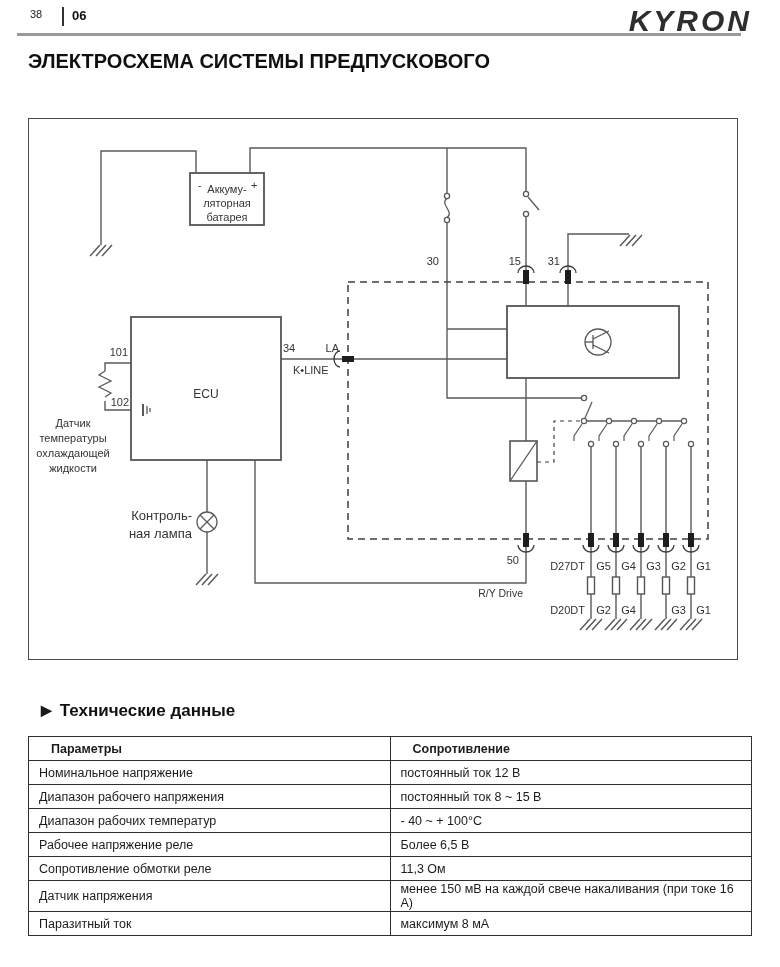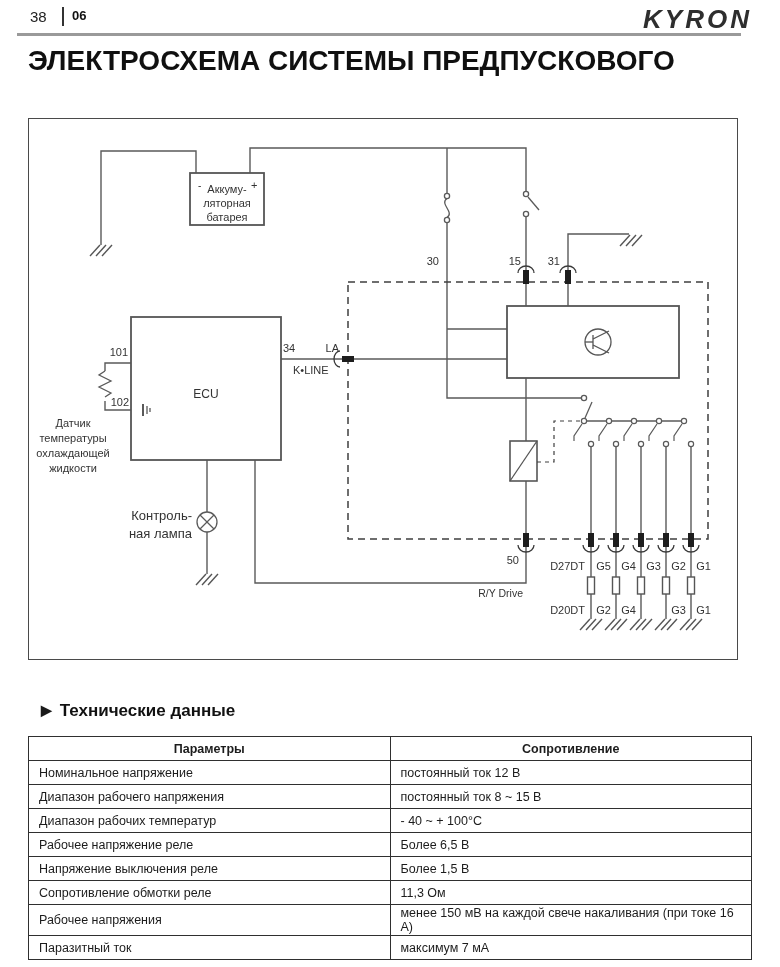--- a/index.html
+++ b/index.html
@@ -2,42 +2,42 @@
 <html><head>
 <meta charset="utf-8">
 <style>
   html,body{margin:0;padding:0;}
   body{
     width:780px;height:967px;position:relative;background:#ffffff;
     font-family:"Liberation Sans",sans-serif;color:#1a1a1a;overflow:hidden;
   }
   
   .pg-head{position:absolute;left:0;top:0;width:780px;height:36px;}
-  .pg-num{position:absolute;left:30px;top:8px;font-size:15px;color:#222;text-align:right;}
+  .pg-num{position:absolute;left:30px;top:8px;font-size:11px;color:#222;text-align:right;}
   .pg-sep{position:absolute;left:62px;top:7px;width:2px;height:19px;background:#333;}
   .pg-chap{position:absolute;left:72px;top:8px;font-size:13px;font-weight:bold;color:#111;}
-  .brand{position:absolute;right:28px;top:4px;font-size:26px;font-weight:bold;
+  .brand{position:absolute;right:28px;top:4px;font-size:30px;font-weight:bold;
          font-style:italic;letter-spacing:3px;color:#2e2e2e;font-family:"Liberation Sans",sans-serif;}
   .head-rule{position:absolute;left:17px;top:33px;width:724px;height:3px;background:#9a9a9a;}
   
-  .title{position:absolute;left:28px;top:46px;width:700px;font-size:28px;line-height:30px;
+  .title{position:absolute;left:28px;top:46px;width:700px;font-size:20px;line-height:30px;
          font-weight:bold;color:#101010;}
   
   .diagram-box{position:absolute;left:28px;top:118px;width:710px;height:542px;
                border:1.5px solid #4a4a4a;box-sizing:border-box;background:#fff;}
   .diagram-box svg{display:block;}
   svg text{fill:#333;font-family:"Liberation Sans",sans-serif;}
   
   .section{position:absolute;left:28px;top:701px;font-size:17px;font-weight:bold;color:#111;padding-left:13px;}
   .section .tri{font-size:14px;margin-right:8px;position:relative;top:-1px;color:#1a1a1a;}
   
   table.tech{position:absolute;left:28px;top:736px;width:724px;border-collapse:collapse;
              font-size:12.5px;color:#1c1c1c;table-layout:fixed;}
   table.tech, table.tech th, table.tech td{border:1.4px solid #2f2f2f;}
-  table.tech th{font-weight:bold;text-align:center;height:23px;padding:0 16px;}
+  table.tech th{font-weight:bold;text-align:left;height:23px;padding:0 22px;}
   table.tech td{height:21px;padding:1px 10px;vertical-align:middle;}
   table.tech td.p1{width:238px;}
 </style>
 </head>
 <body>
 
 <div class="pg-head">
   <span class="pg-num">38</span>
   <span class="pg-sep"></span>
   <span class="pg-chap">06</span>
@@ -280,29 +280,25 @@
       </tr>
       <tr>
         <td class="p1">Диапазон рабочих температур</td>
         <td>- 40 ~ + 100°C</td>
       </tr>
       <tr>
         <td class="p1">Рабочее напряжение реле</td>
         <td>Более 6,5 В</td>
       </tr>
       <tr>
-        <td class="p1">Напряжение выключения реле</td>
-        <td>Более 1,5 В</td>
-      </tr>
-      <tr>
         <td class="p1">Сопротивление обмотки реле</td>
         <td>11,3 Ом</td>
       </tr>
       <tr>
-        <td class="p1">Рабочее напряжения</td>
+        <td class="p1">Датчик напряжения</td>
         <td>менее 150 мВ на каждой свече накаливания (при токе 16 А)</td>
       </tr>
       <tr>
         <td class="p1">Паразитный ток</td>
-        <td>максимум 7 мА</td>
+        <td>максимум 8 мА</td>
       </tr>
     </tbody>
 </table>
 
 </body></html>

